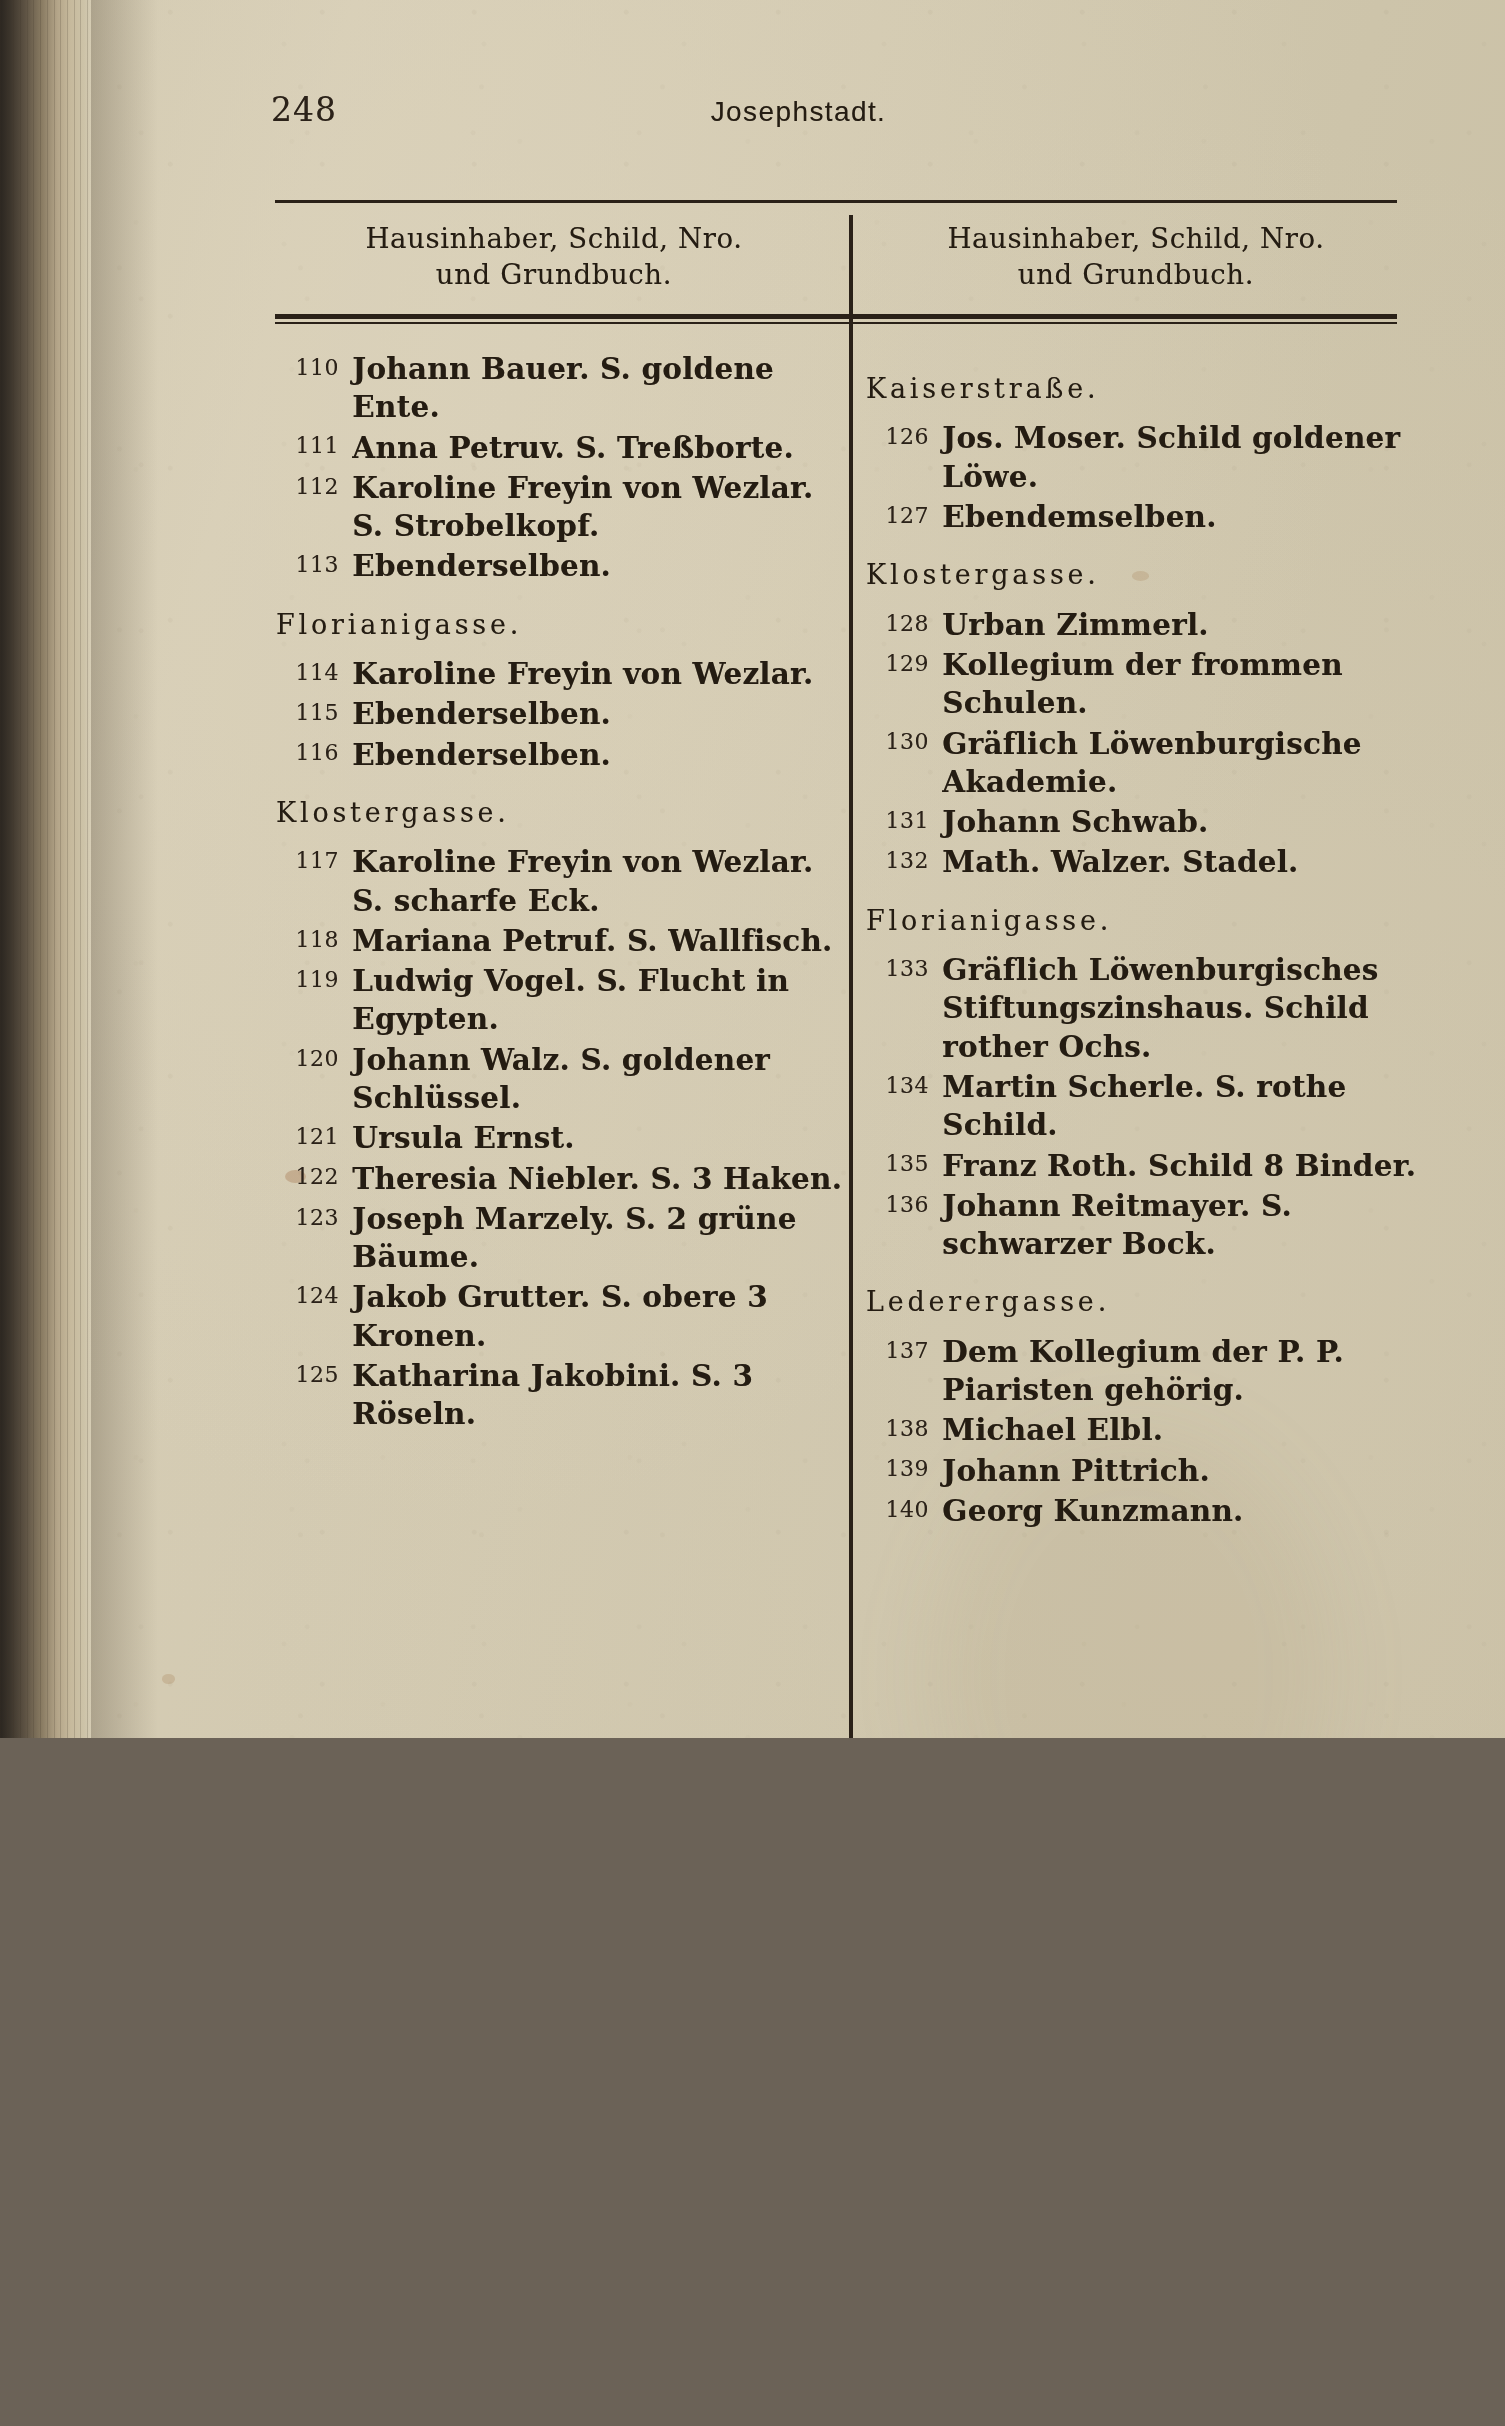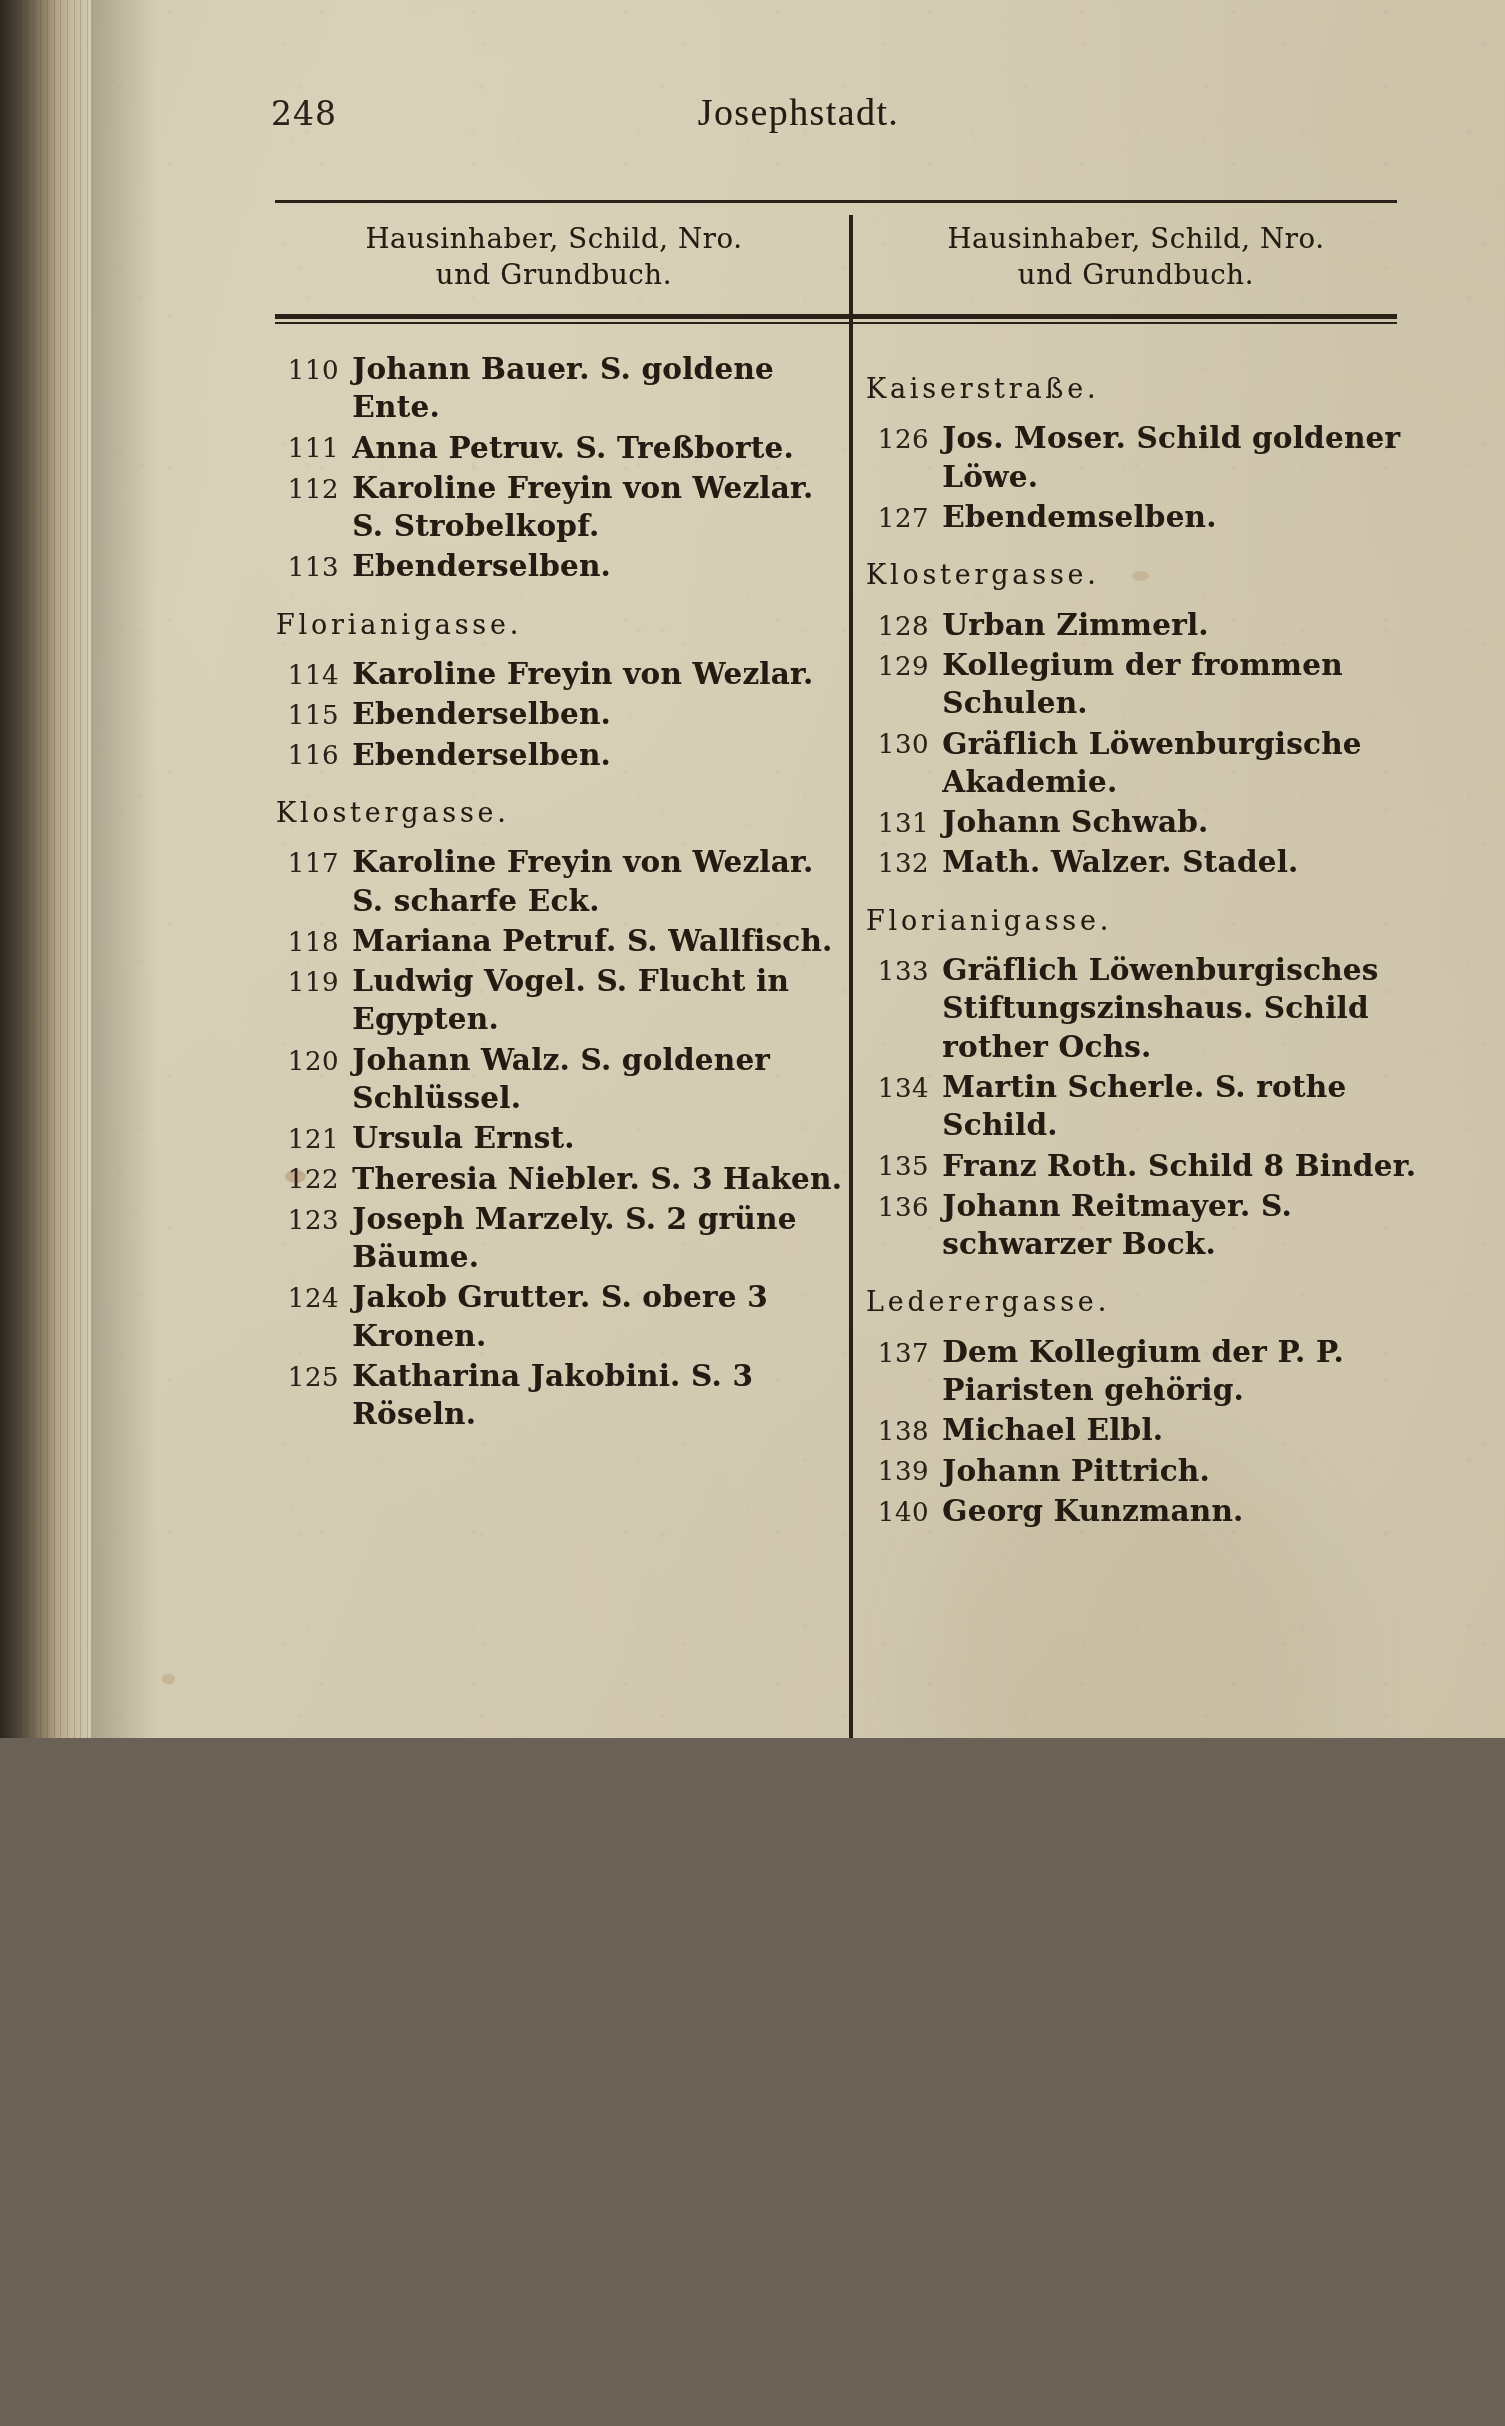--- a/index.html
+++ b/index.html
@@ -97,25 +97,25 @@
   }
   .folio {
     font-size: 33px;
     letter-spacing: 1px;
     color: #2b2219;
     font-family: "DejaVu Serif", serif;
   }
   .running-head {
     flex: 1;
     text-align: center;
-    font-size: 38px;
+    font-size: 28px;
     letter-spacing: 1.4px;
     color: #241c12;
     margin-right: 133px;
-    font-family: Liberation Serif, serif;
+    font-family: Liberation Sans, sans-serif;
   }
 
   
   .rule {
     position: absolute;
     background: #2a2118;
   }
   #rule-top   { left: 109px; top: 200px;  width: 1122px; height: 2.9px; }
   #rule-mid   { left: 109px; top: 314px;  width: 1122px; height: 4.8px; }
   #rule-mid2  { left: 109px; top: 322px;  width: 1122px; height: 1.9px; }
@@ -155,21 +155,21 @@
 
   .entry {
     display: flex;
     align-items: flex-start;
     margin-bottom: 1.9px;
   }
   .num {
     flex: 0 0 63px;
     text-align: right;
     padding-right: 13.3px;
-    font-size: 26px;
+    font-size: 22px;
     letter-spacing: 0.5px;
     color: #2b2219;
     padding-top: 3.8px;
   }
   .txt {
     flex: 1 1 auto;
     letter-spacing: 0.2px;
     font-weight: bold;
   }
   .streethead {

